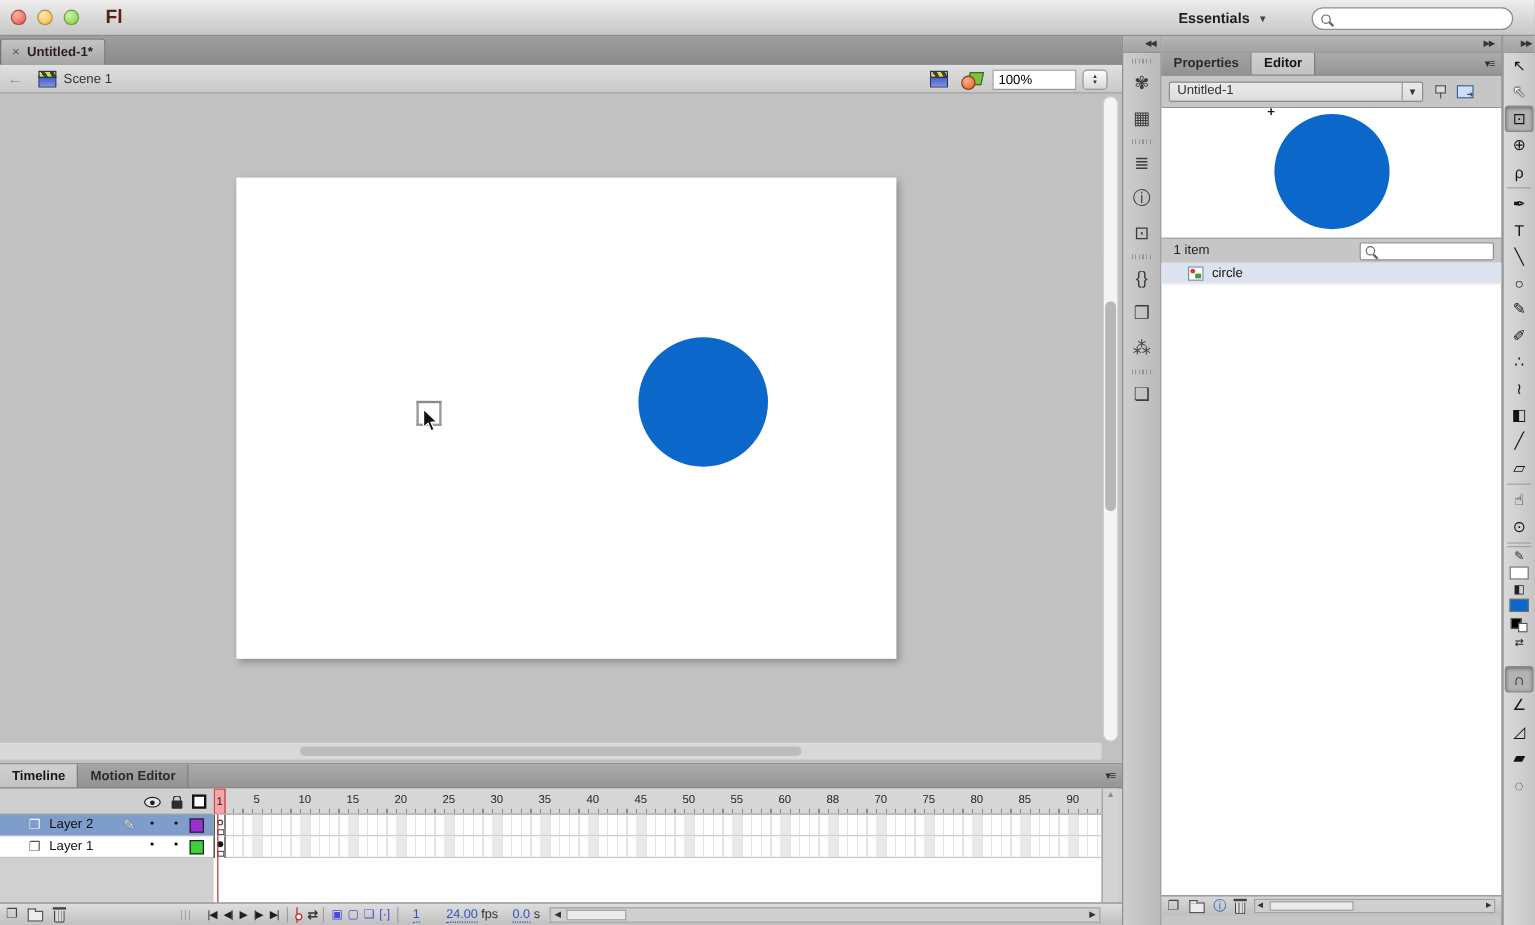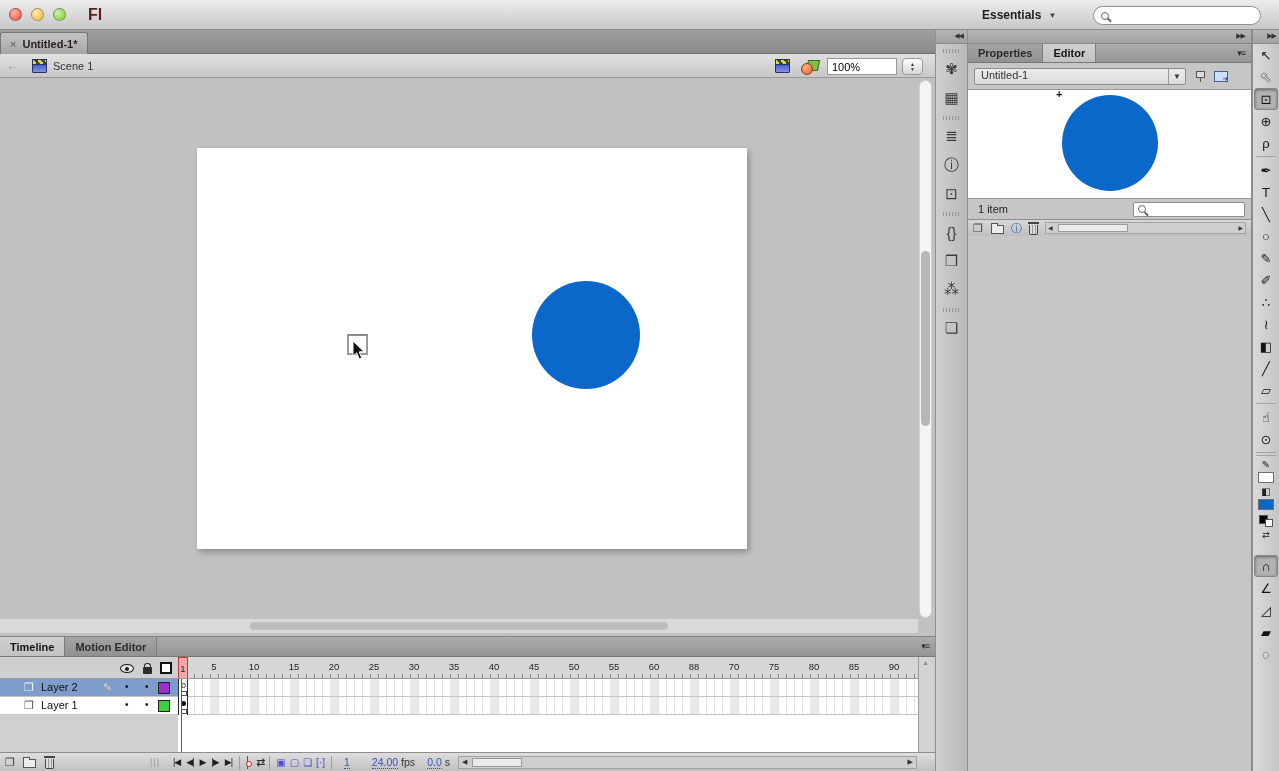--- a/index.html
+++ b/index.html
@@ -391,20 +391,26 @@
       <span class="cross">+</span>
       <div class="circ" style="background: rgb(11, 103, 201);"></div>
     </div>
     <div id="lib-count">
       <span class="label">1 item</span>
       <div id="lib-search">
         <span class="i-mag"></span>
         <input value="" style="">
       </div>
     </div>
+    <div id="lib-items">
+        <div class="librow" style="background: rgb(220, 227, 238);">
+          <span class="sym-icon"></span>
+          <span class="libname">circle</span>
+        </div>
+      </div>
     <div id="lib-bottom">
       <span class="i-page">❐</span>
       <span class="i-folder"></span>
       <span class="info">ⓘ</span>
       <span class="i-trash"></span>
       <div id="lib-hscroll">
         <span class="ar" style="left:2px">◀</span>
         <div class="thumb"></div>
         <span class="ar" style="right:2px">▶</span>
       </div>

